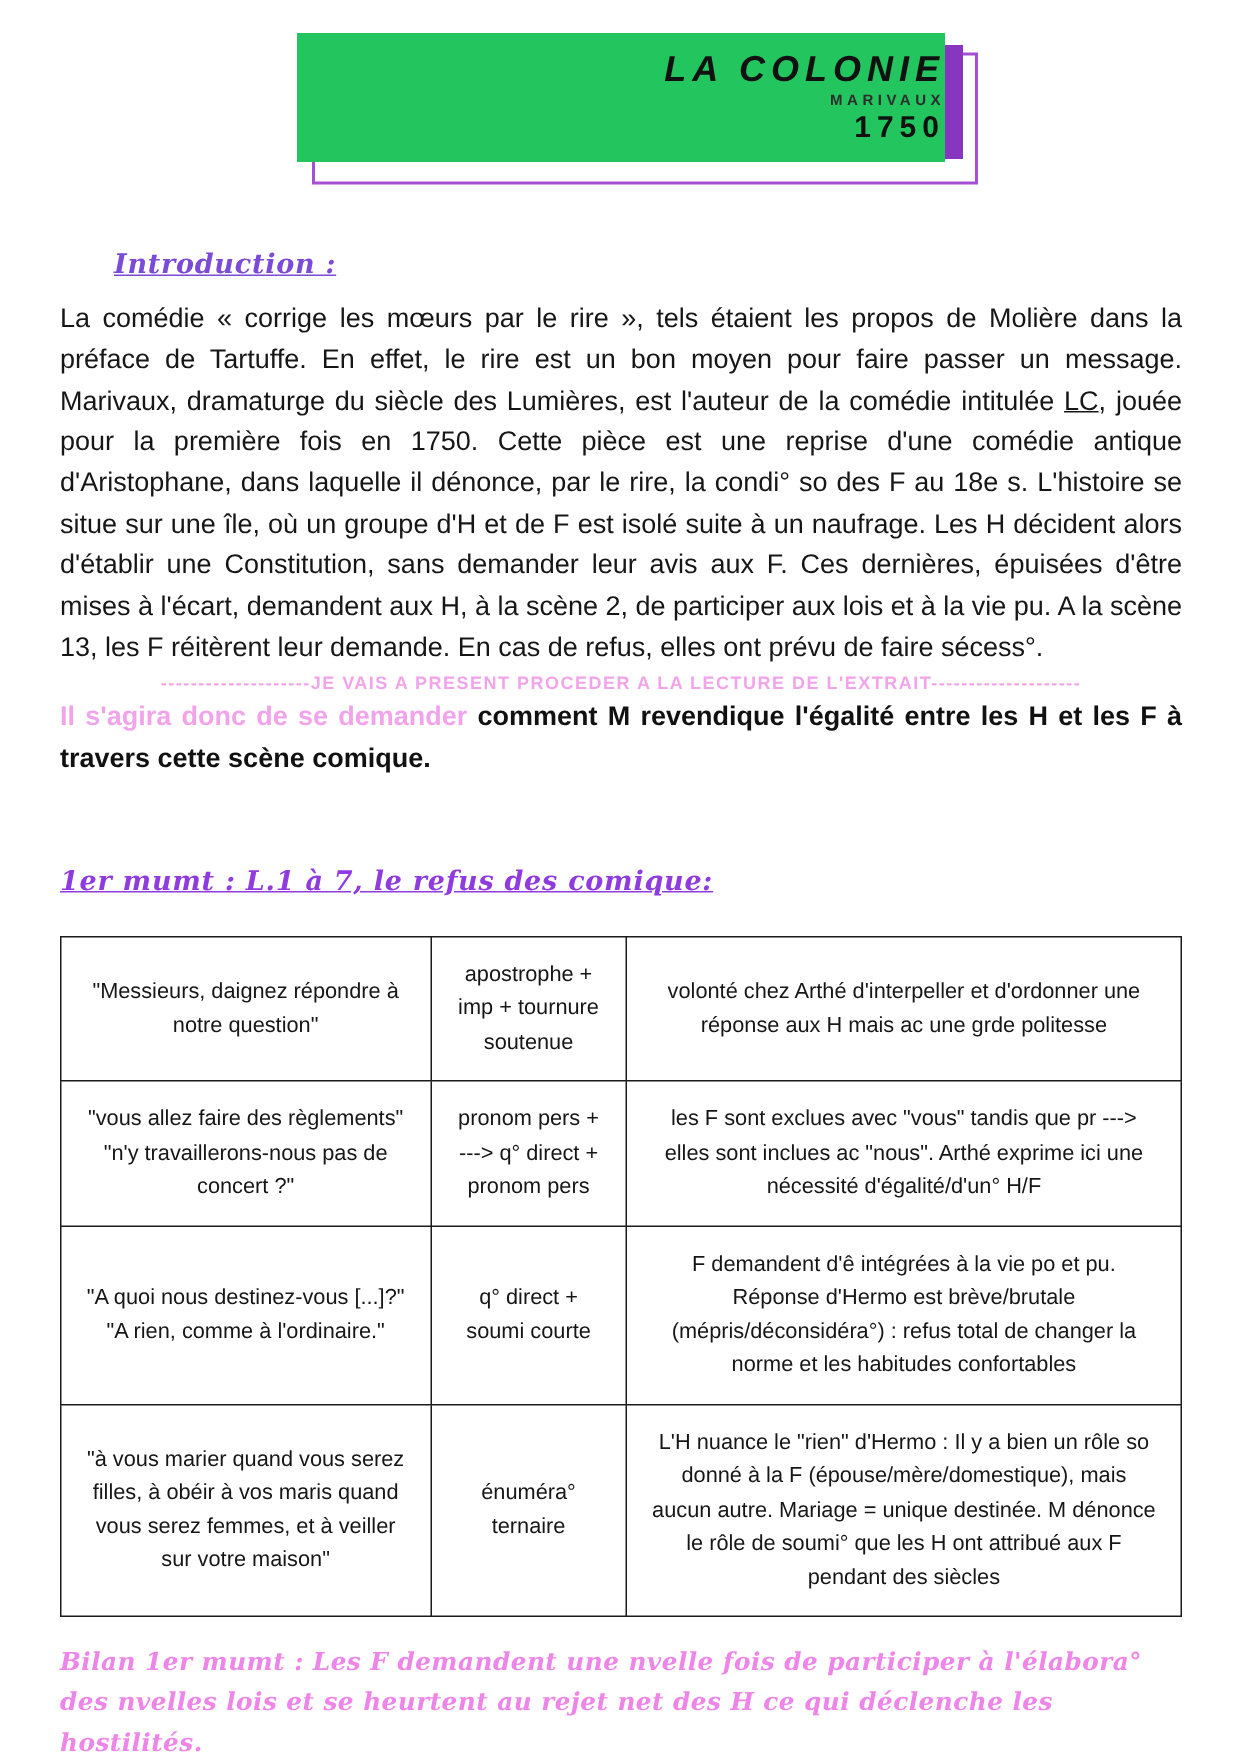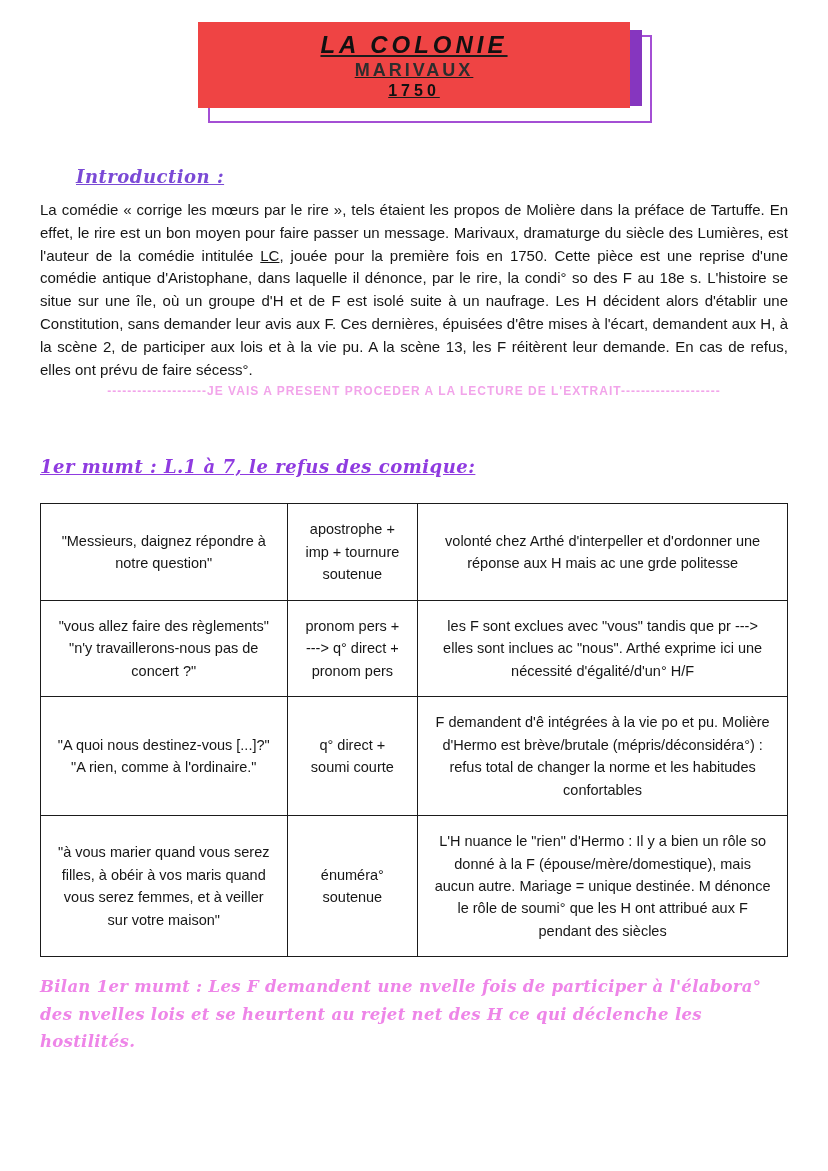--- a/index.html
+++ b/index.html
@@ -33,50 +33,50 @@
     z-index:0;
   }
   .title-shadow {
     position:absolute; right:-12px; top:8px;
     width:13px; height:76px;
     background:#8636bf;
     z-index:1;
   }
   .title-fill {
     position:absolute; inset:0;
-    background:#ef4444;
+    background:#22c55e;
     display:flex; flex-direction:column;
-    align-items:center; justify-content:center;
-    z-index:2; gap:1px;text-decoration:underline;
+    align-items:flex-end; justify-content:center;
+    z-index:2; gap:1px;
   }
   .title-main {
     font-weight:bold; font-style:italic;
     font-size:24px; letter-spacing:4px;
     color:#111;
   }
   .title-author {
-    font-weight:bold; font-size:18px;
+    font-weight:bold; font-size:10px;
     letter-spacing:3px; color:#2d2d2d;
   }
   .title-year {
-    font-weight:bold; font-size:16px;
+    font-weight:bold; font-size:20px;
     letter-spacing:4px; color:#111;
   }
   .script-heading {
     font-family:"DejaVu Serif", serif;
     font-style:italic; font-weight:bold;
     font-size:18px;
     text-decoration:underline;
     letter-spacing:0.5px;
     margin:0 0 12px 0;
   }
   .intro-heading { color:#7b4ad6; margin-top:34px;margin-left:36px; }
   .section-heading { color:#8f3be0; margin-top:58px; }
   .body-par {
-    font-size:15px; line-height:1.52;
+    font-size:18px; line-height:1.52;
     text-align:justify; color:#161616;
   }
   .underline { text-decoration:underline; }
   .lecture-line {
     color:#f2a4ea; font-weight:bold;
     font-size:12px; letter-spacing:1px;
     text-align:center; white-space:nowrap;
     overflow:hidden; margin:3px 0 2px 0;
   }
   .pink-lead { color:#f2a4ea; font-weight:bold; }
@@ -119,44 +119,45 @@
       <div class="title-year">1750</div>
     </div>
   </div>
 
   <div class="script-heading intro-heading">Introduction :</div>
 
   <p class="body-par"><span>La comédie « corrige les mœurs par le rire », tels étaient les propos de Molière dans la préface de Tartuffe. En effet, le rire est un bon moyen pour faire passer un message. Marivaux, dramaturge du siècle des Lumières, est l'auteur de la comédie intitulée </span><span class="underline">LC</span><span>, jouée pour la première fois en 1750. Cette pièce est une reprise d'une comédie antique d'Aristophane, dans laquelle il dénonce, par le rire, la condi° so des F au 18e s. L'histoire se situe sur une île, où un groupe d'H et de F est isolé suite à un naufrage. Les H décident alors d'établir une Constitution, sans demander leur avis aux F. Ces dernières, épuisées d'être mises à l'écart, demandent aux H, à la scène 2, de participer aux lois et à la vie pu. A la scène 13, les F réitèrent leur demande. En cas de refus, elles ont prévu de faire sécess°.</span></p>
 
   <div class="lecture-line">--------------------JE VAIS A PRESENT PROCEDER A LA LECTURE DE L'EXTRAIT--------------------</div>
 
+  <p class="body-par"><span class="pink-lead">Il s'agira donc de se demander </span><span class="prob-bold">comment M revendique l'égalité entre les H et les F à travers cette scène comique.</span></p>
 
 
   <div class="script-heading section-heading">1er mumt : L.1 à 7, le refus des comique:</div>
 
   <table class="analysis-table">
     <tbody>
       <tr>
         <td class="col-quote">"Messieurs, daignez répondre à notre question"</td>
         <td class="col-procede">apostrophe + imp + tournure soutenue</td>
         <td class="col-analyse">volonté chez Arthé d'interpeller et d'ordonner une réponse aux H mais ac une grde politesse</td>
       </tr>
       <tr>
         <td class="col-quote">"vous allez faire des règlements" "n'y travaillerons-nous pas de concert ?"</td>
         <td class="col-procede">pronom pers + ---&gt; q° direct + pronom pers</td>
         <td class="col-analyse">les F sont exclues avec "vous" tandis que pr ---&gt; elles sont inclues ac "nous". Arthé exprime ici une nécessité d'égalité/d'un° H/F</td>
       </tr>
       <tr>
         <td class="col-quote">"A quoi nous destinez-vous [...]?" "A rien, comme à l'ordinaire."</td>
         <td class="col-procede">q° direct + soumi courte</td>
-        <td class="col-analyse">F demandent d'ê intégrées à la vie po et pu. Molière d'Hermo est brève/brutale (mépris/déconsidéra°) : refus total de changer la norme et les habitudes confortables</td>
+        <td class="col-analyse">F demandent d'ê intégrées à la vie po et pu. Réponse d'Hermo est brève/brutale (mépris/déconsidéra°) : refus total de changer la norme et les habitudes confortables</td>
       </tr>
       <tr>
         <td class="col-quote">"à vous marier quand vous serez filles, à obéir à vos maris quand vous serez femmes, et à veiller sur votre maison"</td>
-        <td class="col-procede">énuméra° soutenue</td>
+        <td class="col-procede">énuméra° ternaire</td>
         <td class="col-analyse">L'H nuance le "rien" d'Hermo : Il y a bien un rôle so donné à la F (épouse/mère/domestique), mais aucun autre. Mariage = unique destinée. M dénonce le rôle de soumi° que les H ont attribué aux F pendant des siècles</td>
       </tr>
     </tbody>
   </table>
 
   <div class="bilan">Bilan 1er mumt : Les F demandent une nvelle fois de participer à l'élabora° des nvelles lois et se heurtent au rejet net des H ce qui déclenche les hostilités.</div>
 
 </div>
 
 </body></html>

